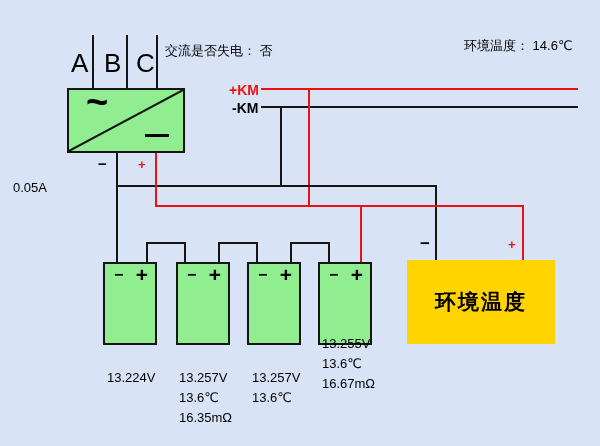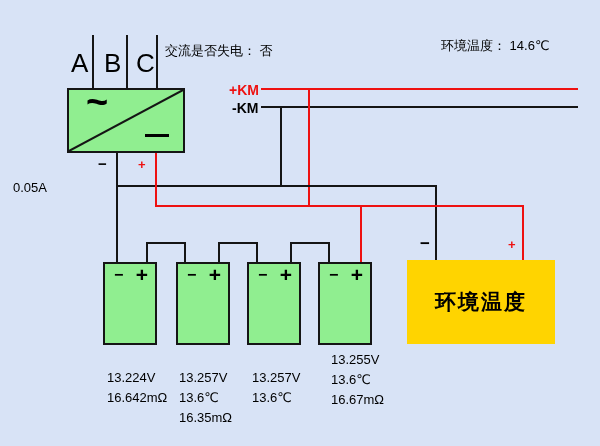--- a/index.html
+++ b/index.html
@@ -64,21 +64,21 @@
 
   <div class="wire black" style="left:92px; top:35px; width:2px; height:53px;"></div>
   <div class="wire black" style="left:126px; top:35px; width:2px; height:53px;"></div>
   <div class="wire black" style="left:156px; top:35px; width:2px; height:53px;"></div>
 
   <div class="txt phase-label" style="left:71px; top:48px;">A</div>
   <div class="txt phase-label" style="left:104px; top:48px;">B</div>
   <div class="txt phase-label" style="left:136px; top:48px;">C</div>
 
   <div class="txt" style="left:165px; top:42px;">交流是否失电： 否</div>
-  <div class="txt" style="left:441px; top:37px;">环境温度： 14.6℃</div>
+  <div class="txt" style="left:464px; top:37px;">环境温度： 14.6℃</div>
 
   <div class="rectifier">
     <svg width="114" height="61" viewBox="0 0 114 61">
       <line x1="0" y1="61" x2="114" y2="0" stroke="#151515" stroke-width="2"></line>
     </svg>
     <span class="ac-sym">~</span>
     <span class="dc-sym"></span>
   </div>
 
   <div class="txt sign-minus-sm" style="left:98px; top:155px;">−</div>
@@ -131,32 +131,31 @@
     <span class="t-minus">−</span>
     <span class="t-plus">+</span>
   </div>
   <div class="battery" style="left:318px;">
     <span class="t-minus">−</span>
     <span class="t-plus">+</span>
   </div>
 
   <div class="readings" style="left:107px;">
     <div>13.224V</div>
-    <div>16.642mΩ</div>
   </div>
   <div class="readings" style="left:179px;">
     <div>13.257V</div>
     <div>13.6℃</div>
     <div>16.35mΩ</div>
   </div>
   <div class="readings" style="left:252px;">
     <div>13.257V</div>
     <div>13.6℃</div>
   </div>
-  <div class="readings" style="left:322px; top:350px;margin-left:9px;">
+  <div class="readings" style="left:322px; top:334px;">
     <div>13.255V</div>
     <div>13.6℃</div>
     <div>16.67mΩ</div>
   </div>
 
   <div class="load-box">
     <span>环境温度</span>
   </div>
 
 </div>

